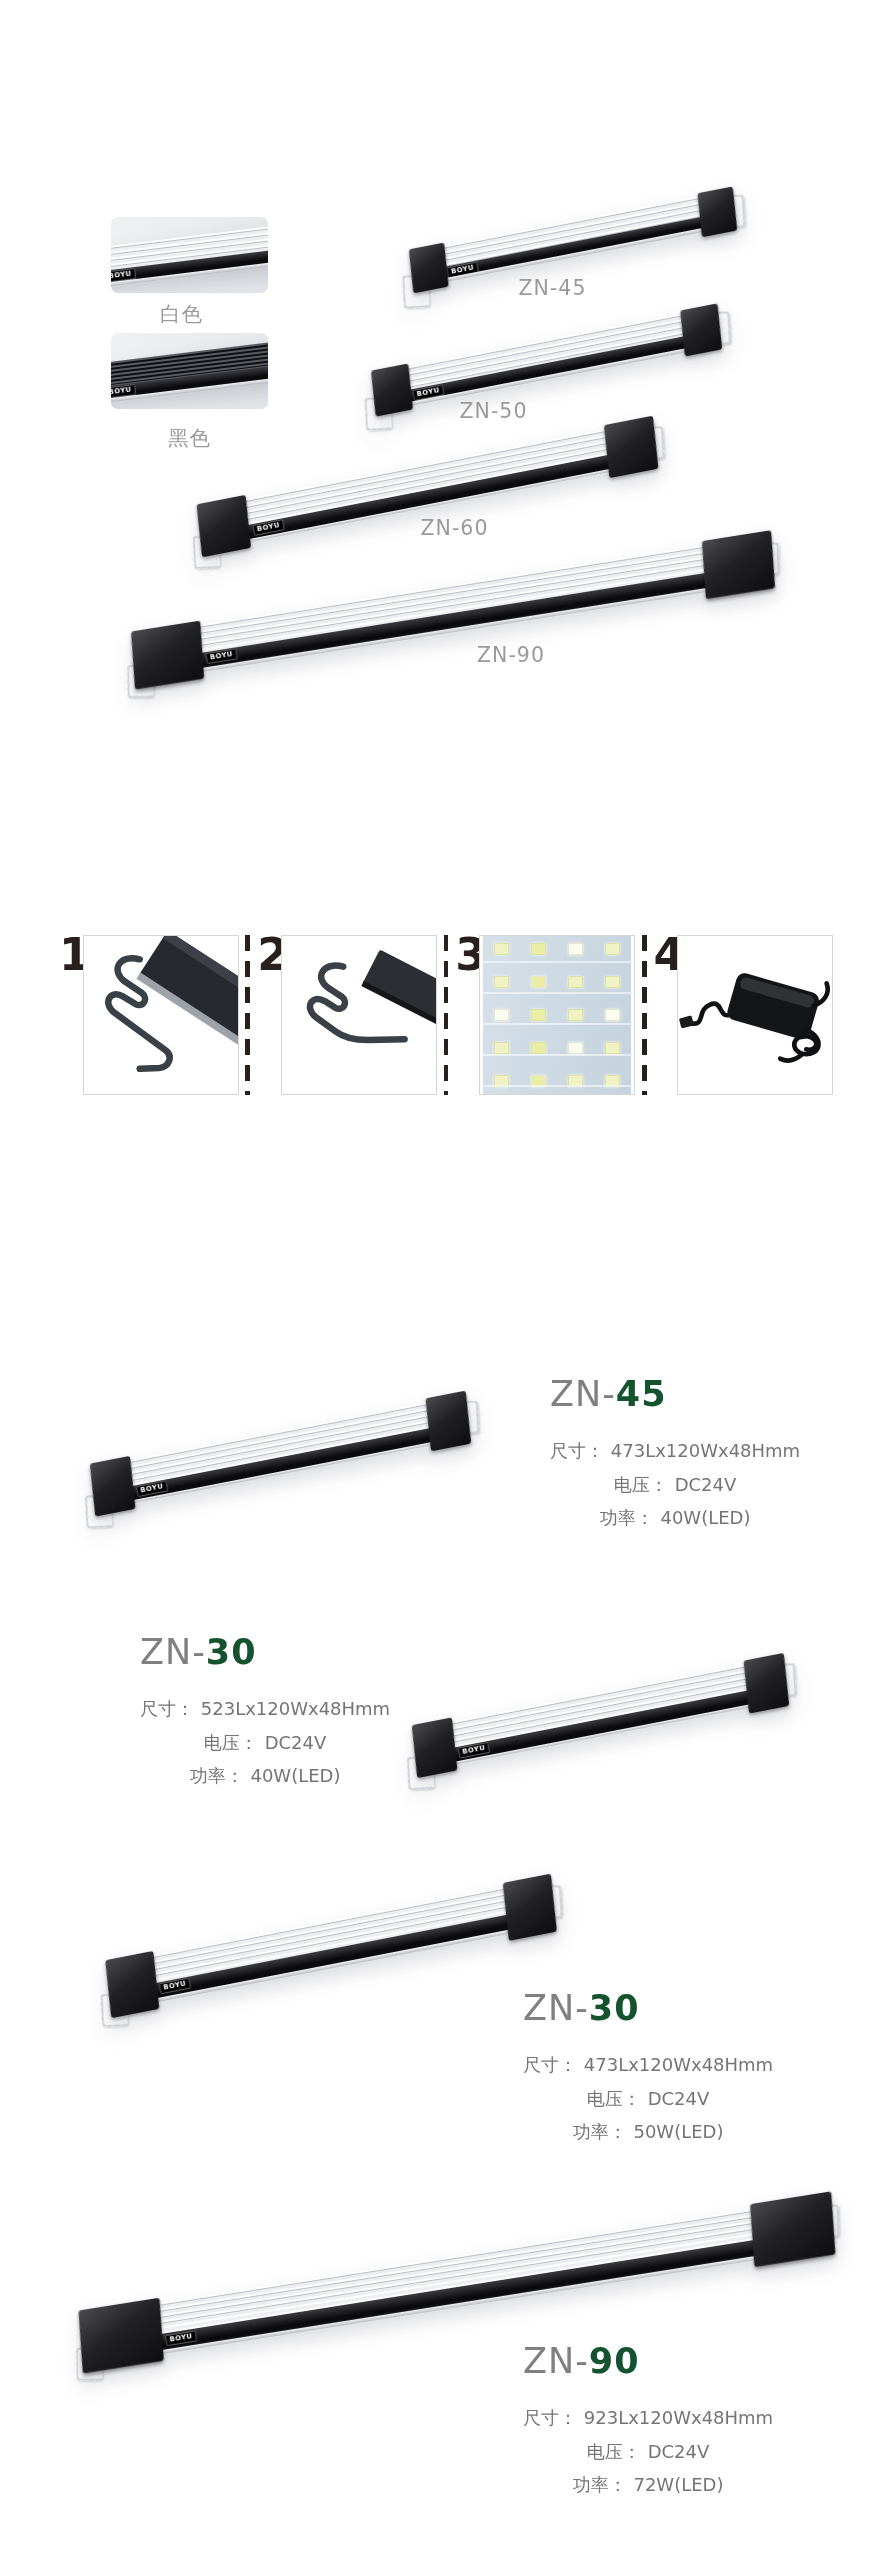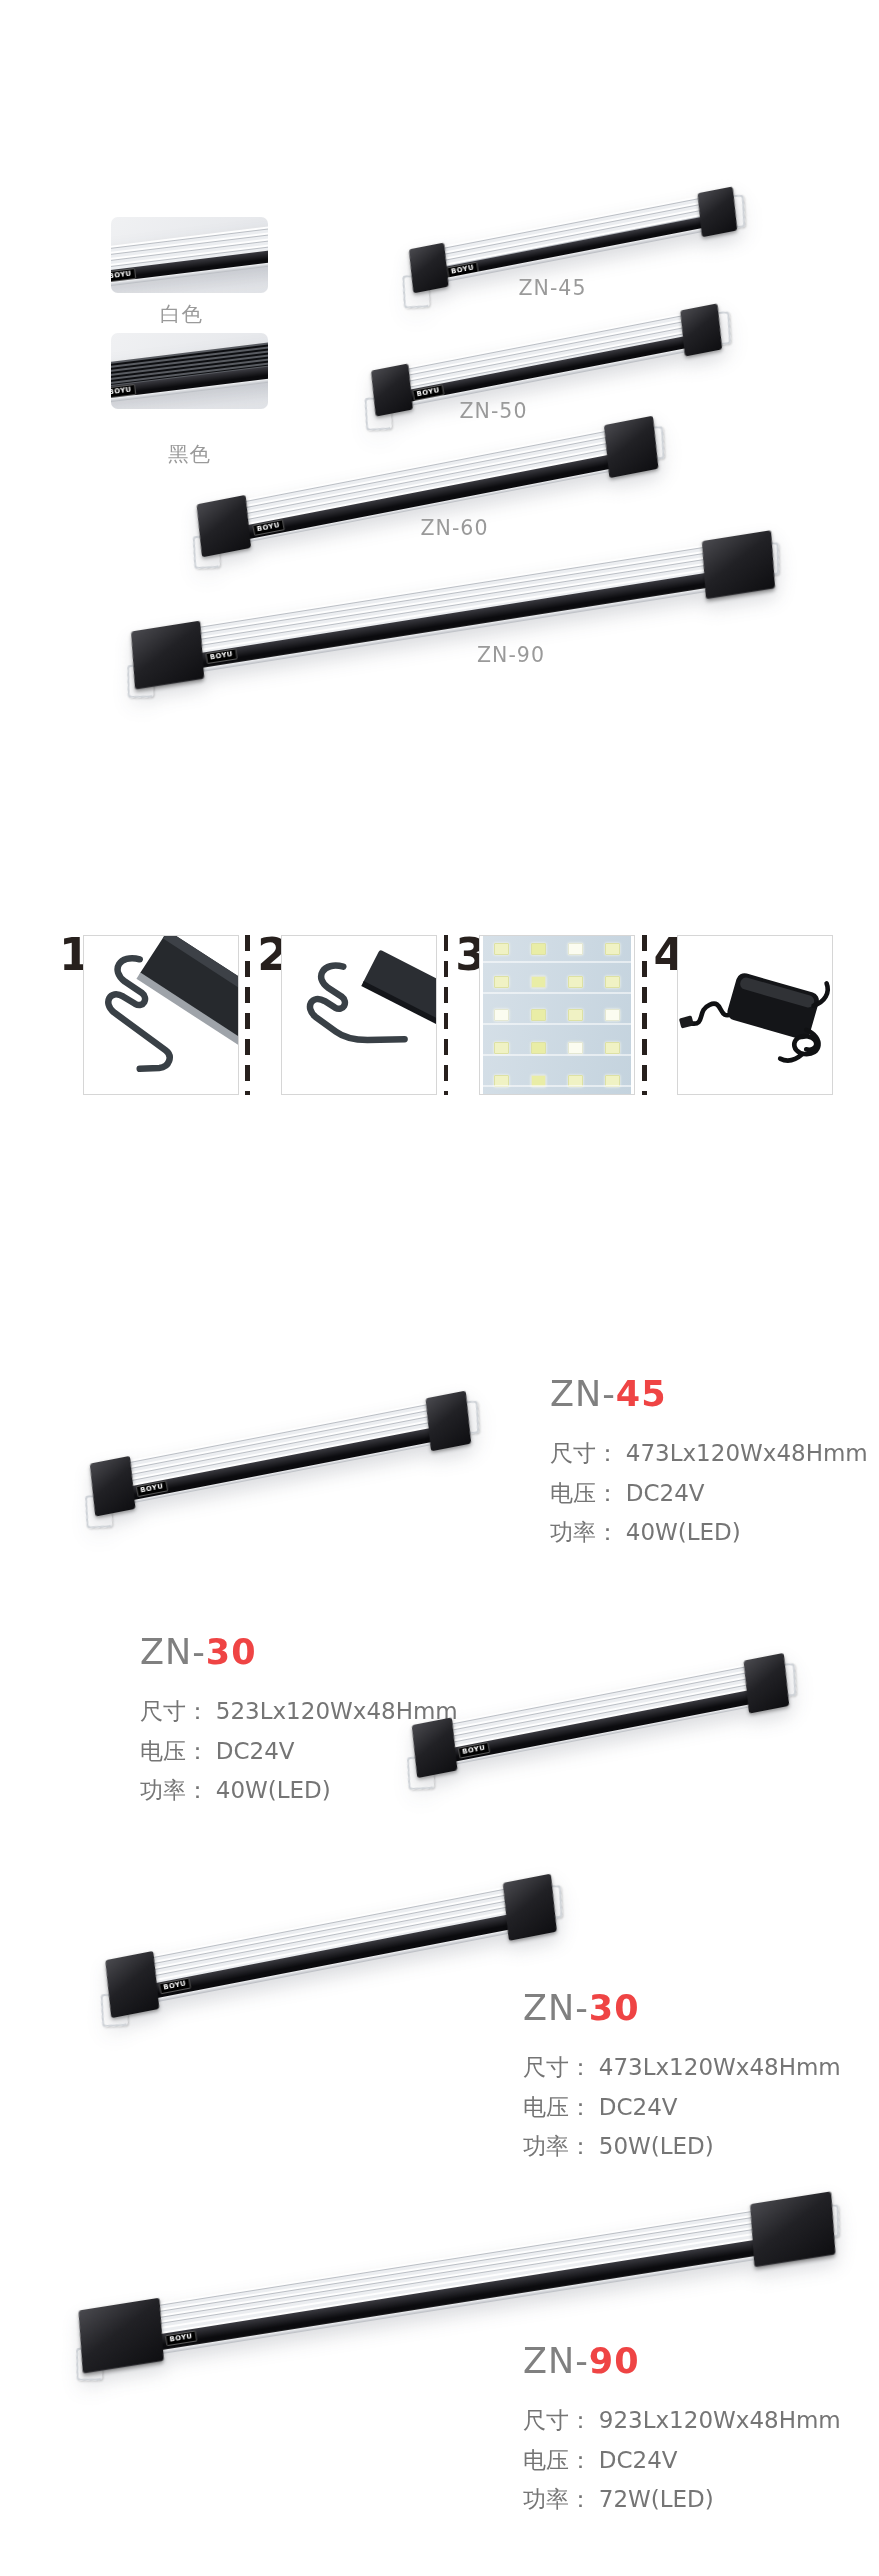--- a/index.html
+++ b/index.html
@@ -54,22 +54,22 @@
   .led-board::before{content:"";position:absolute;inset:0;
     background:repeating-linear-gradient(to bottom,transparent 0 29px,rgba(255,255,255,.55) 29px 31px);}
   .led-board i{justify-self:center;align-self:center;width:12.7px;height:9.8px;border-radius:1px;
     background:#f0f2c4;border:1px solid #dde1a4;box-shadow:0 0 2.9px rgba(255,255,240,.9);}
   .led-board i:nth-child(3n){background:#fbfcf0;border-color:#e4e7d2;}
   .led-board i:nth-child(4n+2){background:#e9eda6;}
 
   
   .spec-text{position:absolute;}
   .spec-title{margin:0 0 25.4px;font-size:35px;font-weight:400;color:#808080;letter-spacing:1px;line-height:1.2;}
-  .spec-title b{font-weight:700;color:#ef4444;}
-  .spec-row{font-size:23px;color:#757575;margin-bottom:11.7px;line-height:1.2;}
+  .spec-title b{font-weight:700;color:#14532d;}
+  .spec-row{font-size:18px;color:#757575;margin-bottom:11.7px;line-height:1.2;text-align:center;}
   .spec-row .spec-label{margin-right:6.8px;}
 </style>
 </head>
 <body>
 
 <div class="page">
 
   <section>
 
     <div class="swatch-card" style="left:111px;top:217px;">
@@ -85,21 +85,21 @@
 
     <div class="swatch-card" style="left:111px;top:333px;">
       <div class="lightbar dark" style="left:-33px;top:17.6px;width:244px;height:41px;transform:rotate(-7deg);">
         <div class="lb-top"></div>
         <div class="lb-front">
           <b class="lb-brand">BOYU</b>
         </div>
 
       </div>
     </div>
-    <div class="swatch-label" style="left:111px;top:440px;width:157px;">黑色</div>
+    <div class="swatch-label" style="left:111px;top:424px;width:157px;">黑色</div>
 
     <div class="lightbar" style="left:411px;top:221px;width:323px;height:37px;transform:rotate(-11deg);">
       <i class="lb-hook lb-hookL"></i>
       <i class="lb-hook lb-hookR"></i>
       <div class="lb-top"></div>
       <div class="lb-front">
         <b class="lb-brand">BOYU</b>
       </div>
       <i class="lb-cap lb-capL"></i>
       <i class="lb-cap lb-capR"></i>

